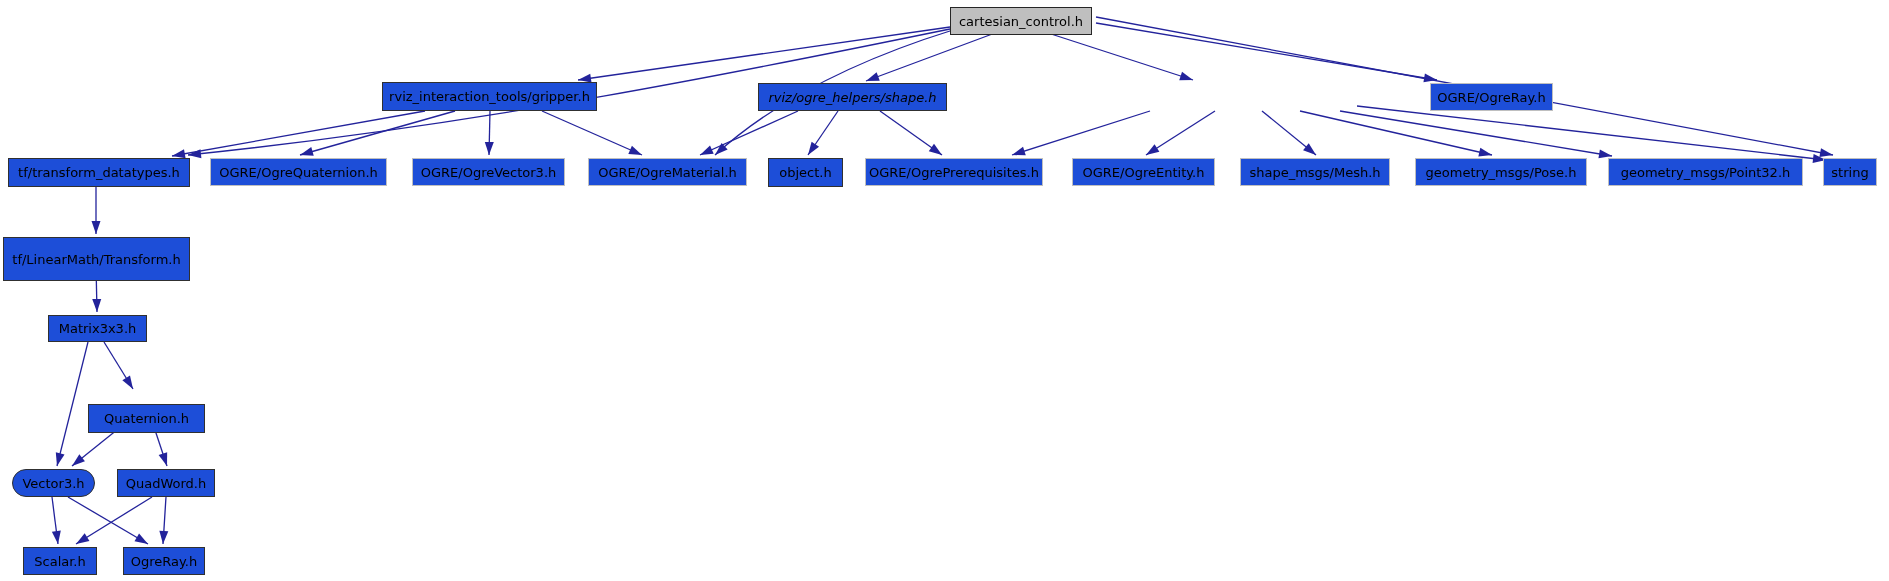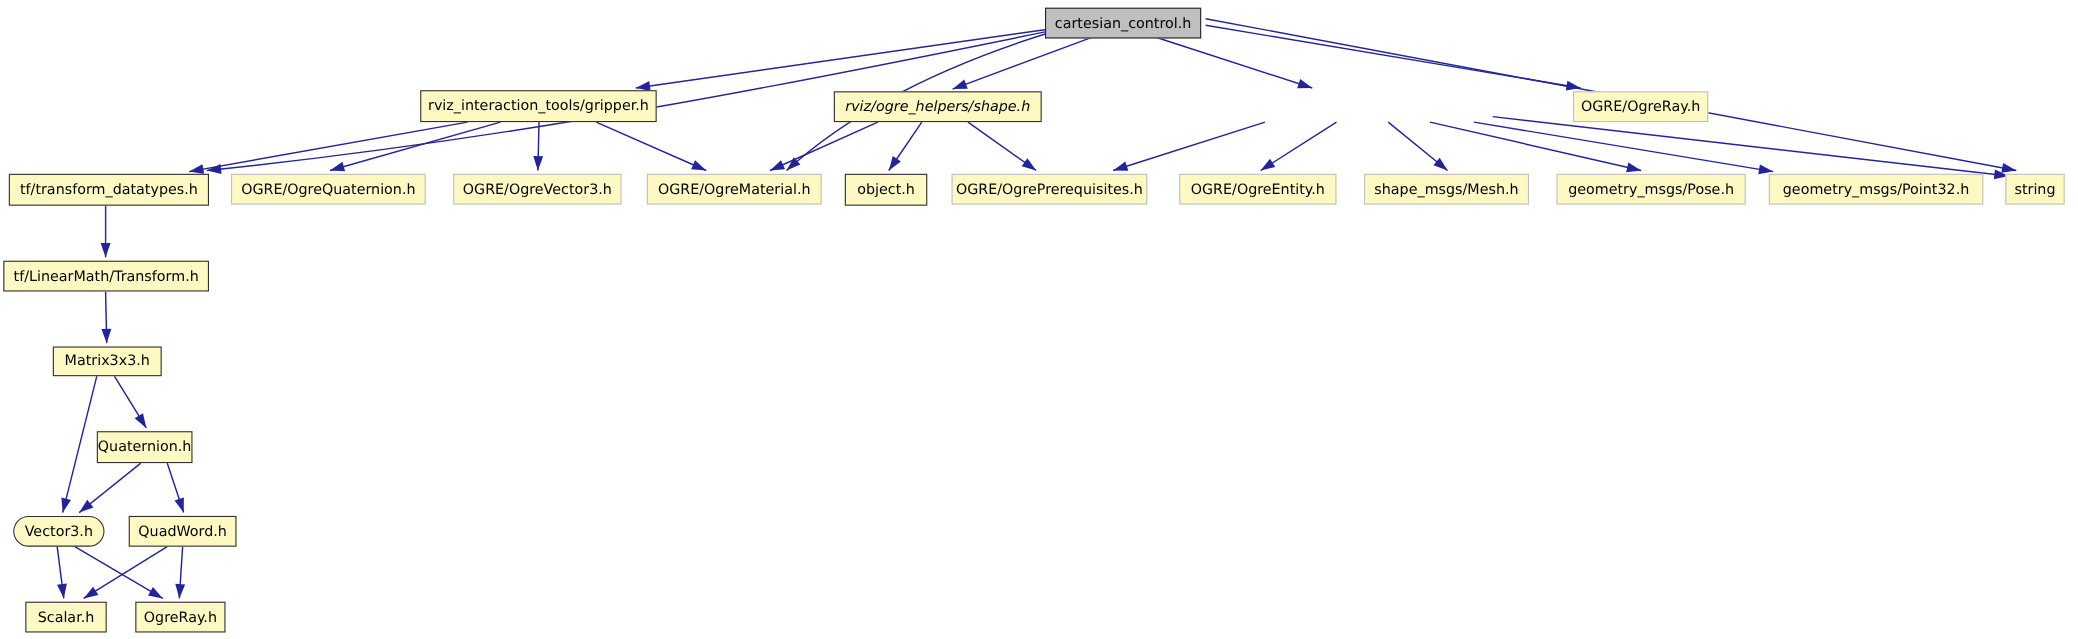--- a/index.html
+++ b/index.html
@@ -1,20 +1,20 @@
 <!DOCTYPE html>
 <html><head>
 <meta charset="utf-8">
 <style>
   html,body{margin:0;padding:0;background:#ffffff;}
   #canvas{position:relative;width:1889px;height:581px;background:#ffffff;overflow:hidden;
           font-family:"DejaVu Sans","Liberation Sans",sans-serif;}
   #edge-layer{position:absolute;left:0;top:0;width:1889px;height:581px;}
   .node{position:absolute;display:flex;align-items:center;justify-content:center;
-        box-sizing:border-box;background:#fef9c3;border:1px solid #bfbfbf;
+        box-sizing:border-box;background:#1d4ed8;border:1px solid #bfbfbf;
         font-size:13px;color:#000;white-space:nowrap;}
   .node.doc{border:1px solid #303030;}
   .node.root{background:#bfbfbf;border:1px solid #262626;}
   .edge{stroke:#23239b;stroke-width:1.3;fill:none;}
   .arrowhead{fill:#23239b;stroke:none;}
 </style>
 </head>
 <body>
 
 <div id="canvas">
@@ -88,20 +88,20 @@
     <div class="node" style="left: 210px; top: 158px; width: 177px; height: 28px;">OGRE/OgreQuaternion.h</div>
     <div class="node" style="left: 412px; top: 158px; width: 153px; height: 28px;">OGRE/OgreVector3.h</div>
     <div class="node" style="left: 588px; top: 158px; width: 159px; height: 28px;">OGRE/OgreMaterial.h</div>
     <div class="node doc" style="left: 768px; top: 158px; width: 75px; height: 29px;">object.h</div>
     <div class="node" style="left: 865px; top: 158px; width: 178px; height: 28px;">OGRE/OgrePrerequisites.h</div>
     <div class="node" style="left: 1072px; top: 158px; width: 143px; height: 28px;">OGRE/OgreEntity.h</div>
     <div class="node" style="left: 1240px; top: 158px; width: 150px; height: 28px;">shape_msgs/Mesh.h</div>
     <div class="node" style="left: 1415px; top: 158px; width: 172px; height: 28px;">geometry_msgs/Pose.h</div>
     <div class="node" style="left: 1608px; top: 158px; width: 195px; height: 28px;">geometry_msgs/Point32.h</div>
     <div class="node" style="left: 1823px; top: 158px; width: 54px; height: 28px;">string</div>
-    <div class="node doc" style="left: 3px; top: 237px; width: 187px; height: 28px;">tf/LinearMath/Transform.h</div>
+    <div class="node doc" style="left: 3px; top: 237px; width: 187px; height: 44px;">tf/LinearMath/Transform.h</div>
     <div class="node doc" style="left: 48px; top: 315px; width: 99px; height: 27px;">Matrix3x3.h</div>
-    <div class="node doc" style="left: 88px; top: 392px; width: 87px; height: 29px;">Quaternion.h</div>
+    <div class="node doc" style="left: 88px; top: 404px; width: 117px; height: 29px;">Quaternion.h</div>
     <div class="node doc" style="left: 12px; top: 469px; width: 83px; height: 28px; border-radius: 14px;">Vector3.h</div>
     <div class="node doc" style="left: 117px; top: 469px; width: 98px; height: 28px;">QuadWord.h</div>
     <div class="node doc" style="left: 23px; top: 547px; width: 74px; height: 28px;">Scalar.h</div>
     <div class="node doc" style="left: 123px; top: 547px; width: 82px; height: 28px;">OgreRay.h</div>
   </div>
 
 </body></html>

